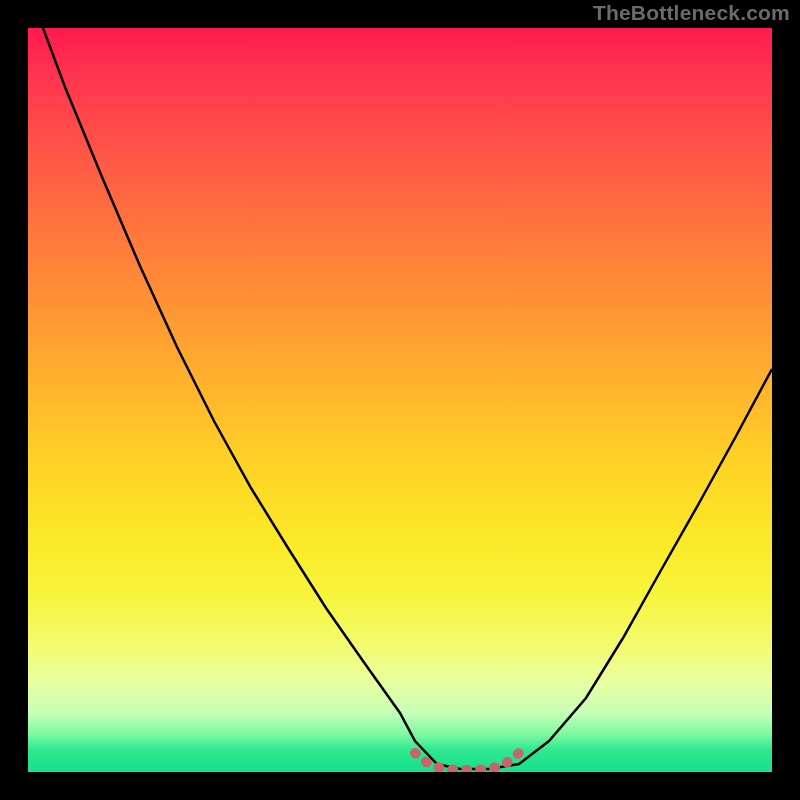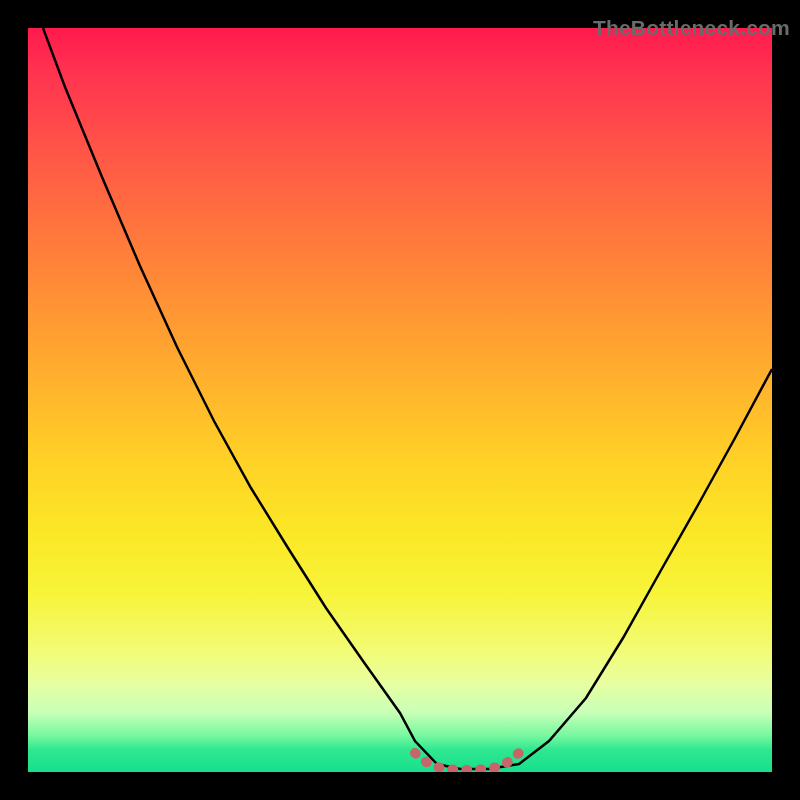--- a/index.html
+++ b/index.html
@@ -47,21 +47,21 @@
     );
   }
   .curve {
     position: absolute;
     inset: 0;
     width: 744px;
     height: 744px;
   }
   .watermark {
     position: absolute;
-    top: 16px;
+    top: 1px;
     right: 10px;
     font-family: Arial, Helvetica, sans-serif;
     font-size: 21px;
     font-weight: 700;
     color: #6b6b6b;
     letter-spacing: 0.2px;
   }
 </style>
 </head>
 <body>

